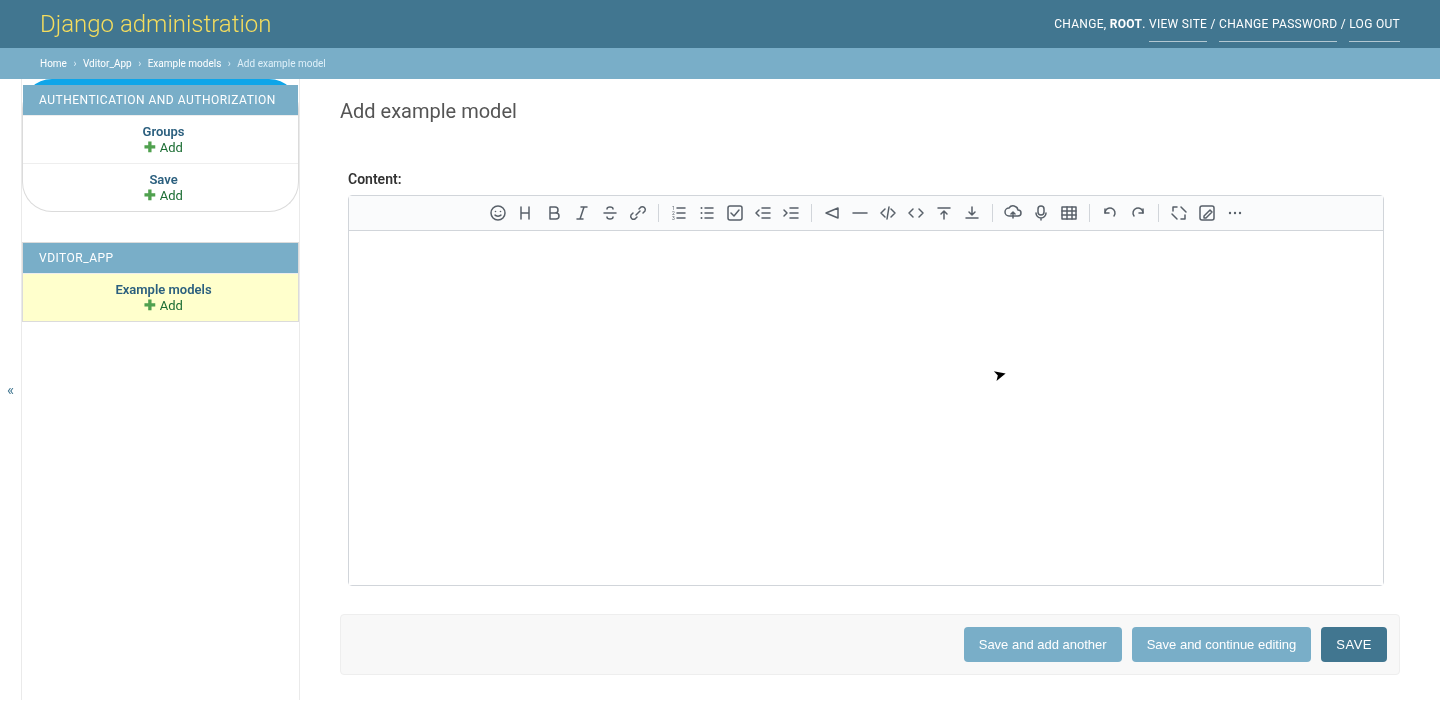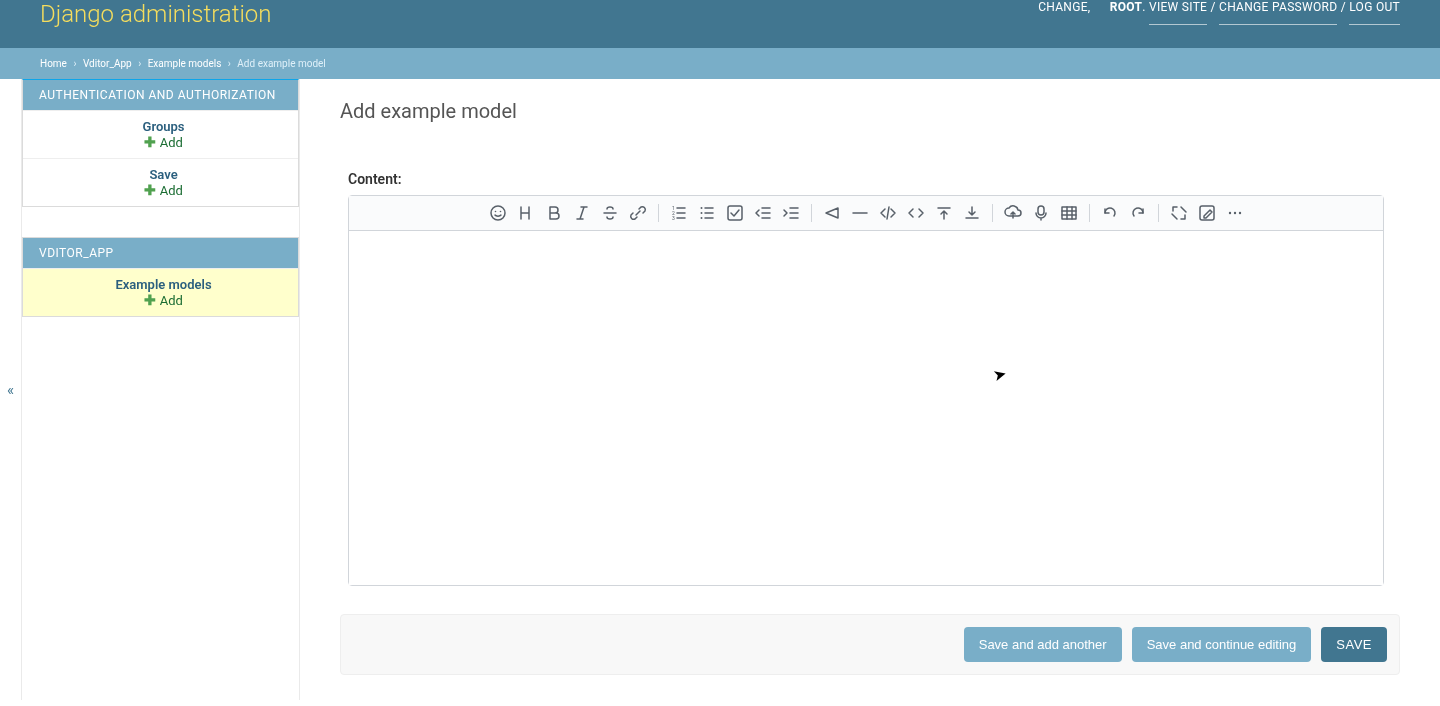--- a/index.html
+++ b/index.html
@@ -12,41 +12,41 @@
     height: 706px;
     overflow: hidden;
     position: relative;
   }
   
   .header {
     background: #417690;
     color: #f5dd5d;
     height: 48px;
     display: flex;
-    align-items: flex-start;
+    align-items: center;
     padding: 0 40px;
     justify-content: space-between;
   }
   .site-title {
     font-size: 24px;
     font-weight: 300;
     color: #f5dd5d;
   }
   .user-tools {
     font-size: 12px;
     color: #fff;
     letter-spacing: 0.3px;
   }
   .user-tools a {
     color: #fff;
     text-decoration: none;
     border-bottom: 1px solid rgba(255,255,255,0.6);
     padding-bottom: 10px;
   }
-  .user-tools .welcome b { font-weight: 700; margin-left: 16px; }
+  .user-tools .welcome b { font-weight: 700; }
 
   
   .breadcrumbs {
     background: #79aec8;
     color: #c9e9f9;
     padding: 10px 40px;
     font-size: 10px;
   }
   .breadcrumbs a { color: #fff; text-decoration: none; }
   .breadcrumbs .sep { color: #dff0f9; padding: 0 4px; }
@@ -75,21 +75,21 @@
   .sidebar {
     width: 278px;
     flex: 0 0 278px;
     background: #fff;
     border-right: 1px solid #eaeaea;
   }
   .module {
     border: 1px solid #dbdbdb;
     border-top: none;
   }
-  .module:first-child { border-top: 1px solid #0ea5e9; }
+  .module:first-child { border-top: 6px solid #0ea5e9; border-radius: 30px; }
   .module + .module { margin-top: 30px; border-top: 1px solid #dbdbdb; }
   .module-header {
     background: #79aec8;
     color: #fff;
     padding: 8px 16px;
     font-size: 12px;
     letter-spacing: 0.5px;
     text-transform: uppercase;
     font-weight: 400;
   }

